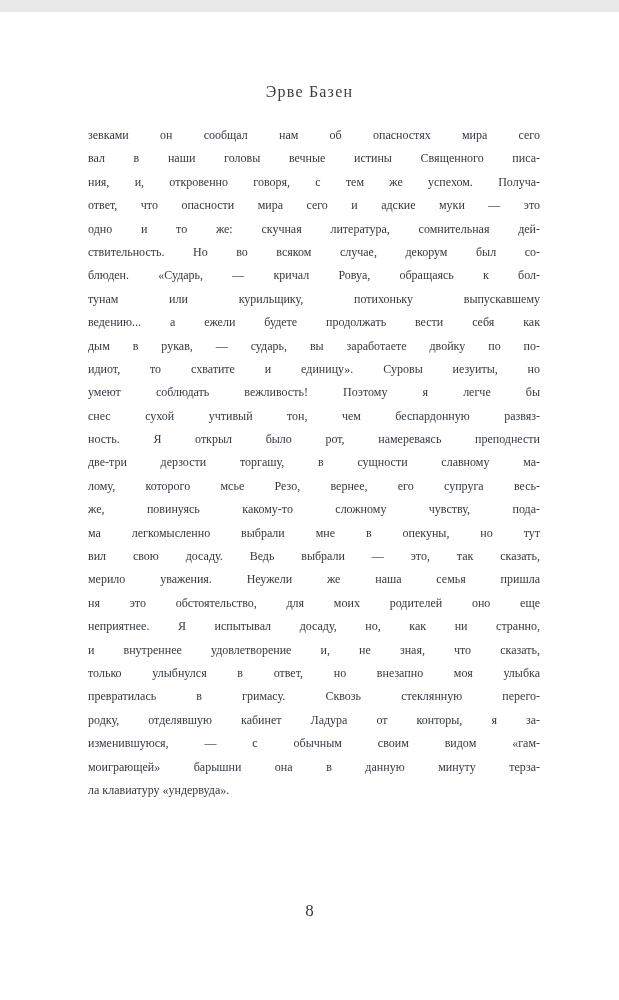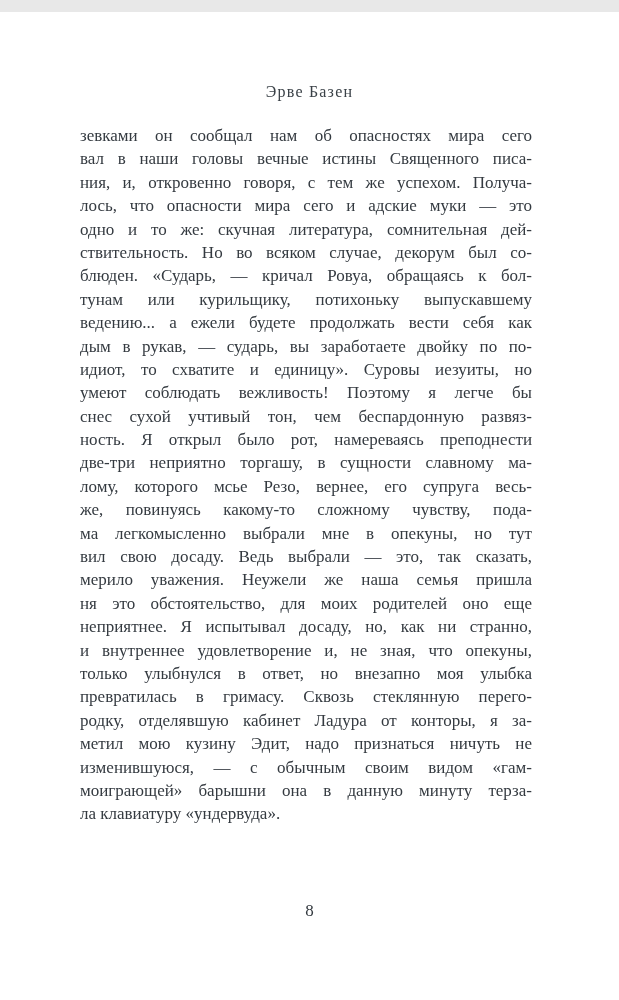--- a/index.html
+++ b/index.html
@@ -23,23 +23,23 @@
     left: 0;
     width: 619px;
     text-align: center;
     font-size: 16px;
     letter-spacing: 1.2px;
     color: #3a4147;
   }
   .body-text {
     position: absolute;
     top: 112px;
-    left: 80px;
+    left: 88px;
     width: 452px;
-    font-size: 17px;
+    font-size: 12px;
     line-height: 23.4px;
   }
   .text-line {
     text-align: justify;
     text-align-last: justify;
     white-space: normal;
     height: 23.4px;
     overflow: hidden;
   }
   .text-line.last-line {
@@ -58,43 +58,42 @@
 </head>
 <body>
 
 <div class="page">
   <div class="running-head">Эрве Базен</div>
 
   <div class="body-text">
       <div class="text-line">зевками он сообщал нам об опасностях мира сего</div>
       <div class="text-line">вал в наши головы вечные истины Священного писа-</div>
       <div class="text-line">ния, и, откровенно говоря, с тем же успехом. Получа-</div>
-      <div class="text-line">лось, что опасности мира сего и адские муки — это</div>
+      <div class="text-line">ответ, что опасности мира сего и адские муки — это</div>
       <div class="text-line">одно и то же: скучная литература, сомнительная дей-</div>
       <div class="text-line">ствительность. Но во всяком случае, декорум был со-</div>
       <div class="text-line">блюден. «Сударь, — кричал Ровуа, обращаясь к бол-</div>
       <div class="text-line">тунам или курильщику, потихоньку выпускавшему</div>
       <div class="text-line">ведению... а ежели будете продолжать вести себя как</div>
       <div class="text-line">дым в рукав, — сударь, вы заработаете двойку по по-</div>
       <div class="text-line">идиот, то схватите и единицу». Суровы иезуиты, но</div>
       <div class="text-line">умеют соблюдать вежливость! Поэтому я легче бы</div>
       <div class="text-line">снес сухой учтивый тон, чем беспардонную развяз-</div>
       <div class="text-line">ность. Я открыл было рот, намереваясь преподнести</div>
-      <div class="text-line">две-три неприятно торгашу, в сущности славному ма-</div>
+      <div class="text-line">две-три дерзости торгашу, в сущности славному ма-</div>
       <div class="text-line">лому, которого мсье Резо, вернее, его супруга весь-</div>
       <div class="text-line">же, повинуясь какому-то сложному чувству, пода-</div>
       <div class="text-line">ма легкомысленно выбрали мне в опекуны, но тут</div>
       <div class="text-line">вил свою досаду. Ведь выбрали — это, так сказать,</div>
       <div class="text-line">мерило уважения. Неужели же наша семья пришла</div>
       <div class="text-line">ня это обстоятельство, для моих родителей оно еще</div>
       <div class="text-line">неприятнее. Я испытывал досаду, но, как ни странно,</div>
-      <div class="text-line">и внутреннее удовлетворение и, не зная, что опекуны,</div>
+      <div class="text-line">и внутреннее удовлетворение и, не зная, что сказать,</div>
       <div class="text-line">только улыбнулся в ответ, но внезапно моя улыбка</div>
       <div class="text-line">превратилась в гримасу. Сквозь стеклянную перего-</div>
       <div class="text-line">родку, отделявшую кабинет Ладура от конторы, я за-</div>
-      <div class="text-line">метил мою кузину Эдит, надо признаться ничуть не</div>
       <div class="text-line">изменившуюся, — с обычным своим видом «гам-</div>
       <div class="text-line">моиграющей» барышни она в данную минуту терза-</div>
       <div class="text-line last-line">ла клавиатуру «ундервуда».</div>
     </div>
 
   <div class="page-number">8</div>
 </div>
 
 </body></html>

